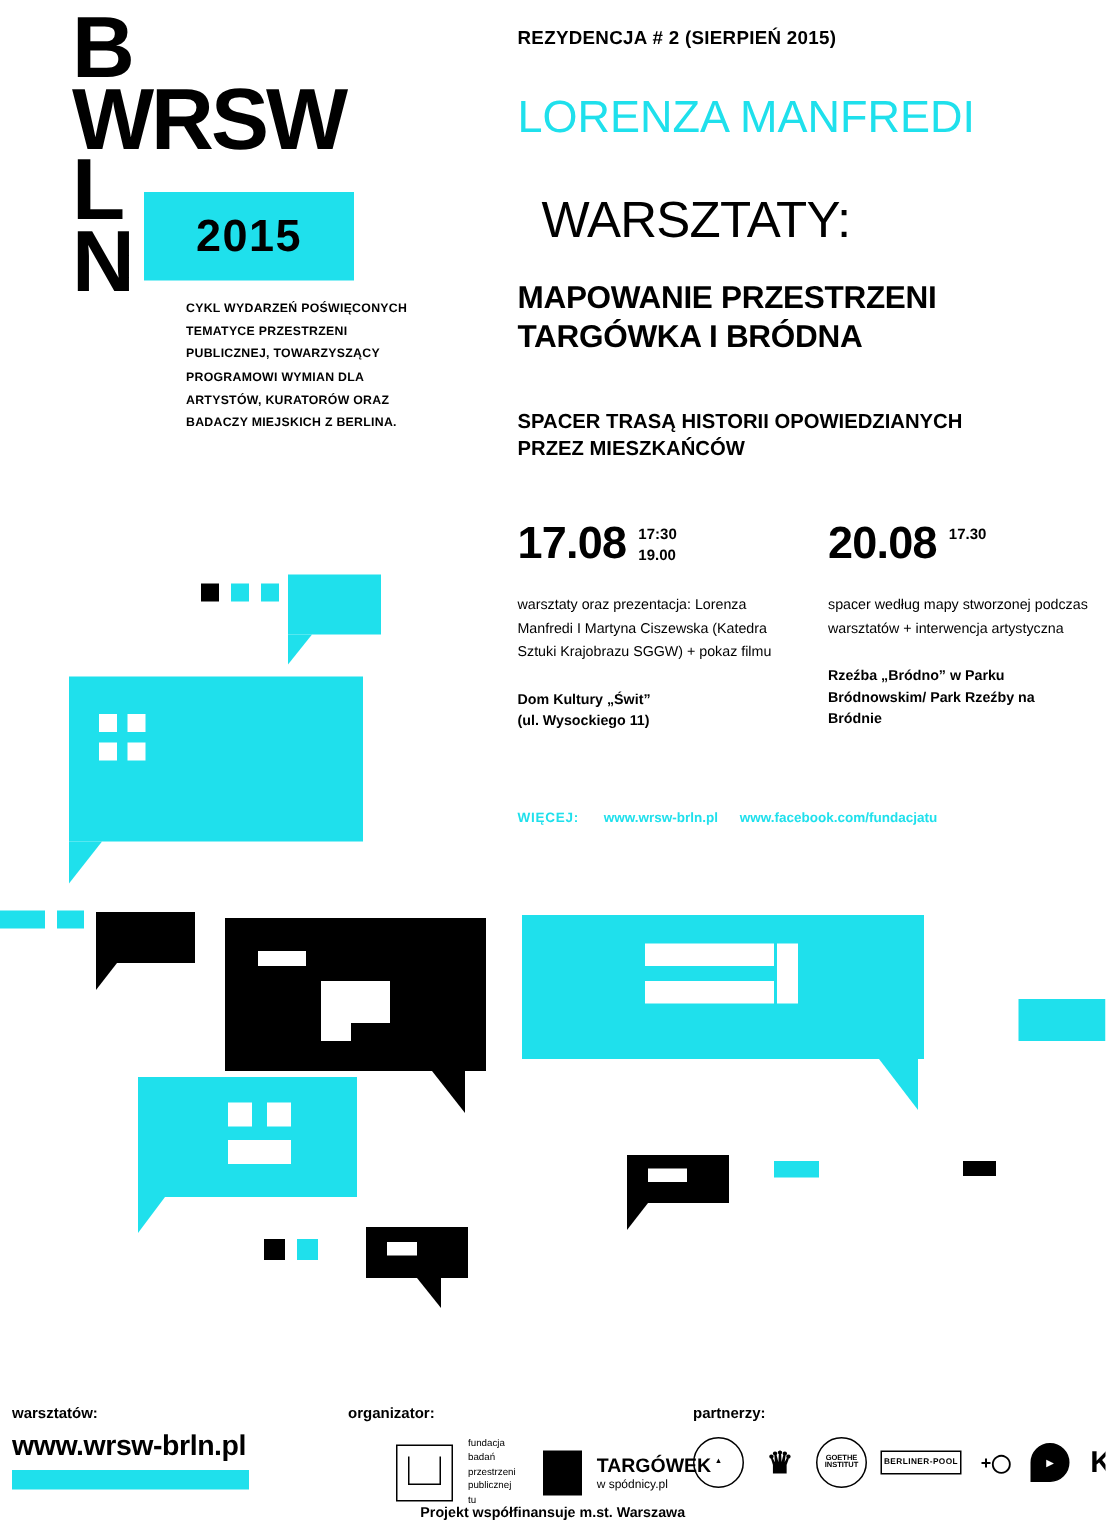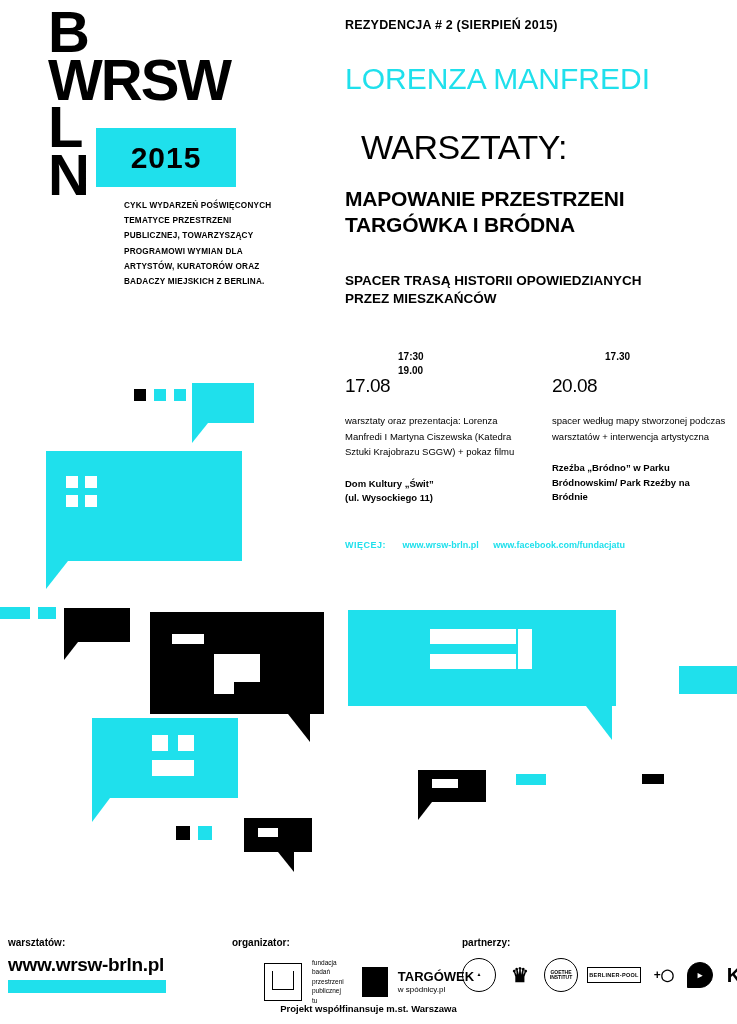--- a/index.html
+++ b/index.html
@@ -86,21 +86,21 @@
     position: absolute; left: 345px; top: 272px;
     font-size: 13.5px; font-weight: 700; line-height: 1.3;
     width: 300px;
   }
 
   
   .col-left { position: absolute; left: 345px; top: 348px; width: 175px; }
   .col-right { position: absolute; left: 552px; top: 348px; width: 175px; }
 
   .date-row { display: flex; align-items: flex-start; gap: 8px; }
-  .date-big { font-size: 19px; font-weight: 400; letter-spacing: -0.5px; line-height: 1; margin-top: 28px; }
+  .date-big { font-size: 30px; font-weight: 700; letter-spacing: -0.5px; line-height: 1; }
   .date-times { font-size: 10px; font-weight: 700; line-height: 1.35; padding-top: 2px; }
 
   .col-body {
     margin-top: 18px;
     font-size: 9.5px;
     line-height: 1.65;
     font-weight: 400;
   }
   .col-venue {
     margin-top: 17px;

